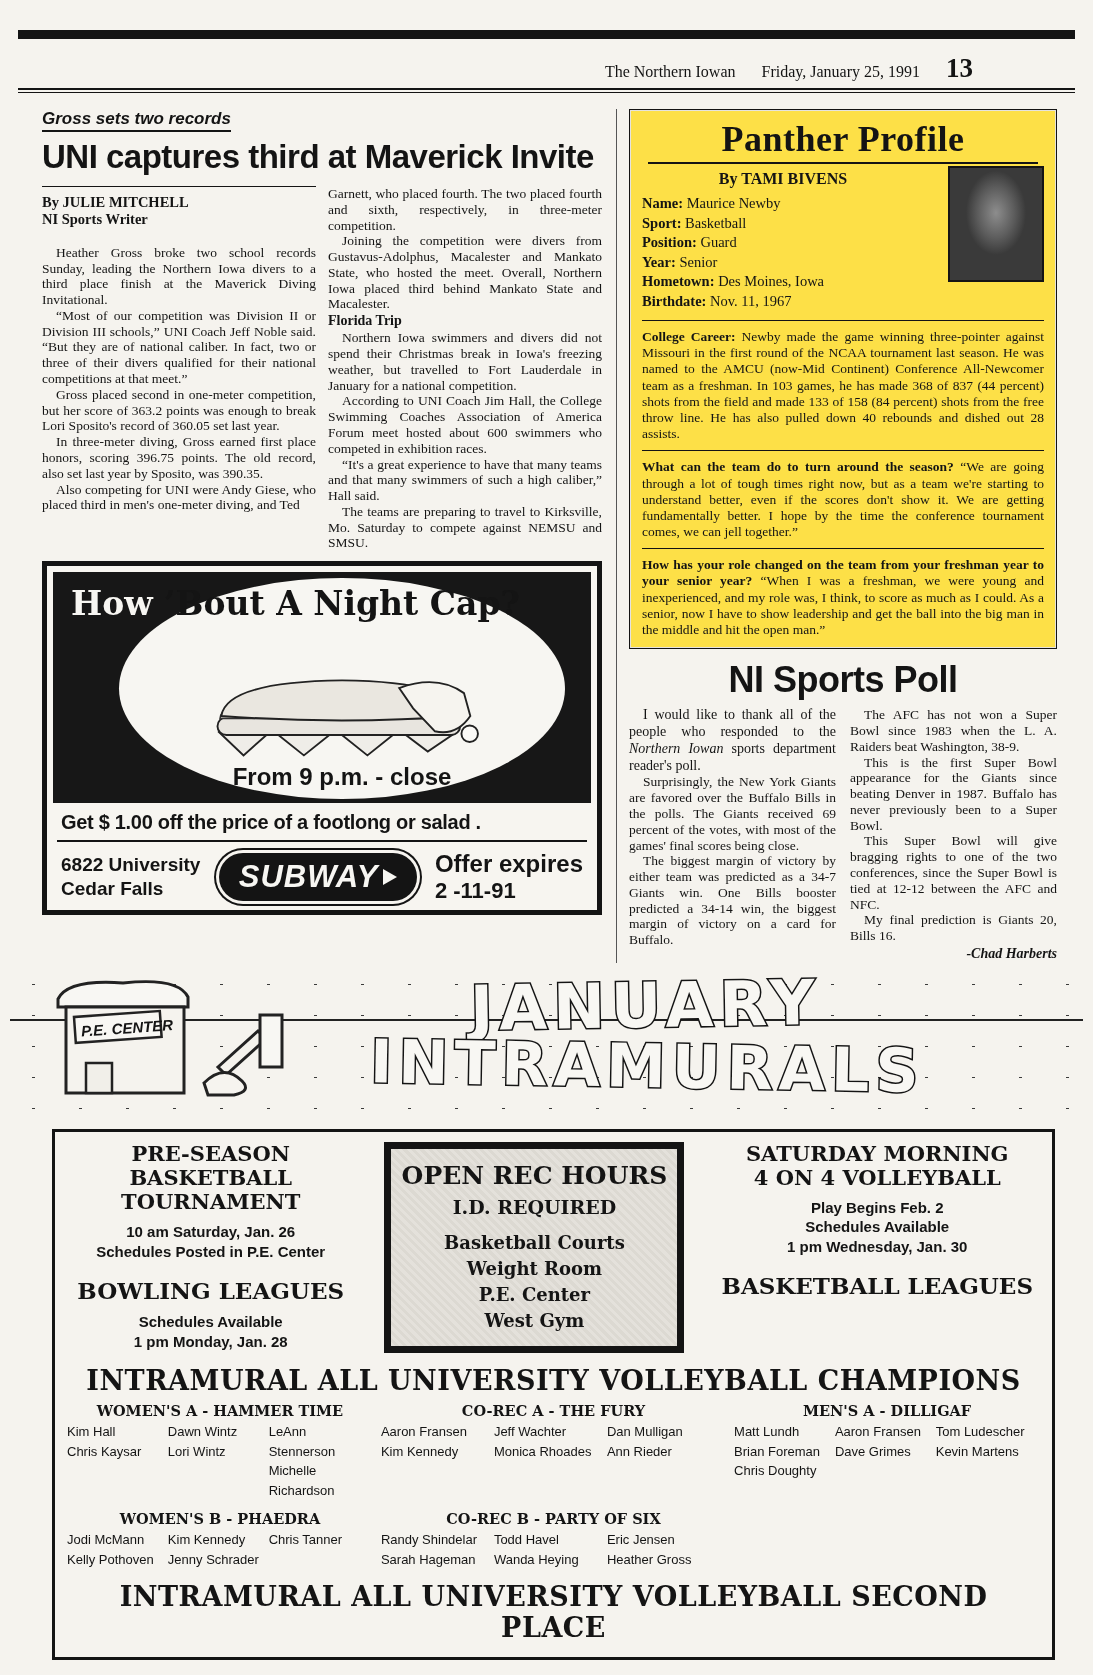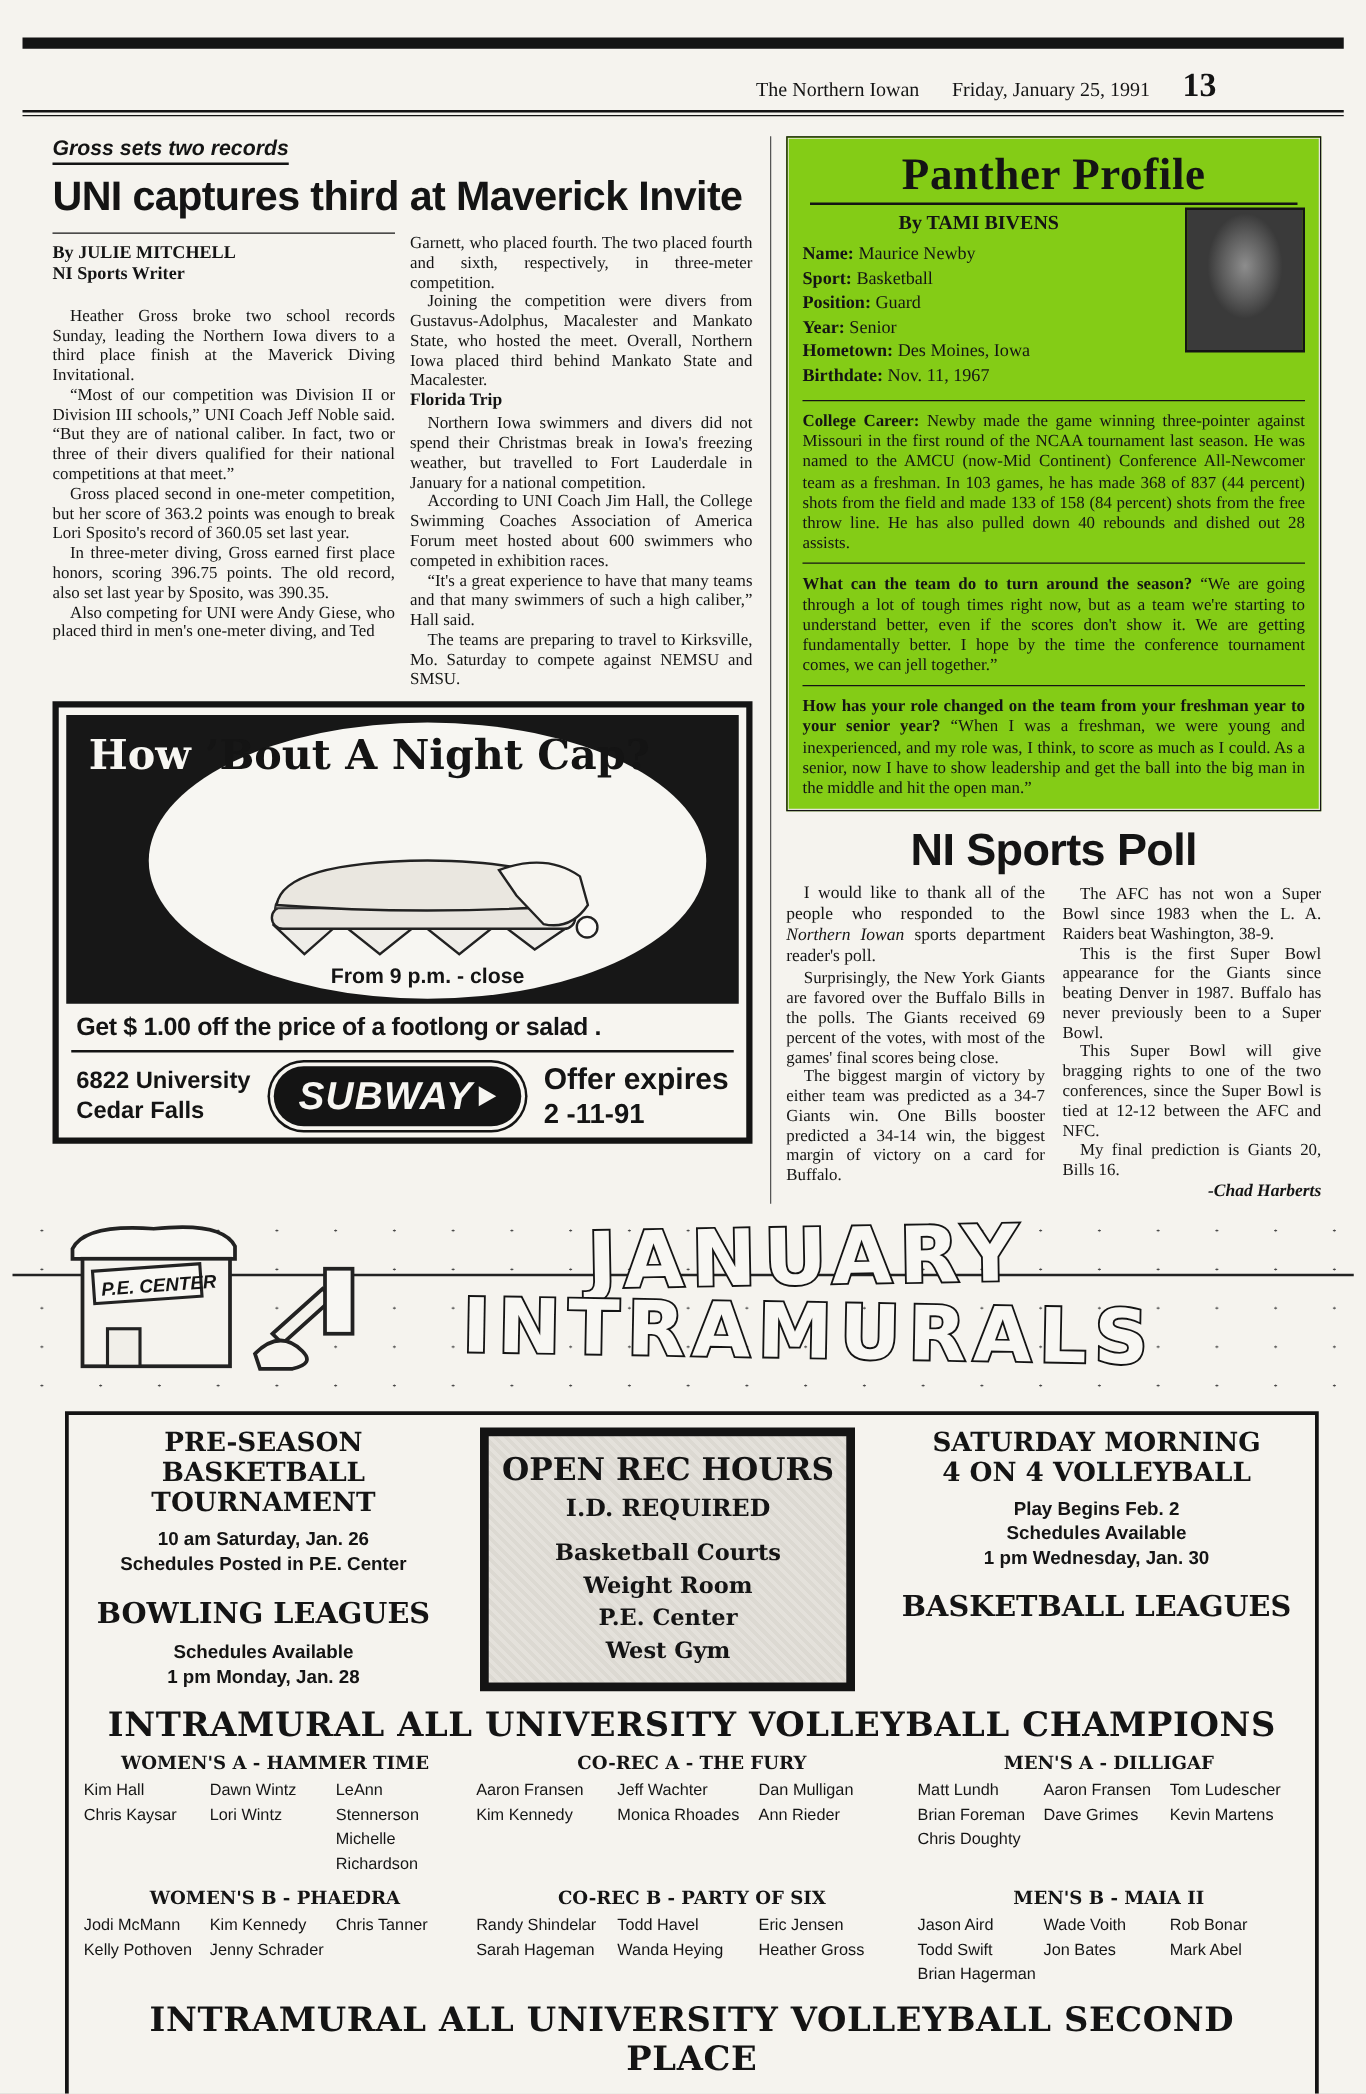--- a/index.html
+++ b/index.html
@@ -24,21 +24,21 @@
   .article-cols{display:flex;gap:12px;}
   .a-col{width:274px;}
   .byline-rule{border-top:1.5px solid #141414;margin-bottom:7px;}
   .byline,.byline2{font-weight:bold;font-size:14.5px;line-height:1.2;}
   .byline2{margin-bottom:16px;}
   .body-paras{font-size:13.5px;line-height:1.17;text-align:justify;}
   .body-paras > div{text-indent:14px;}
   .no-first-indent > div:first-child{text-indent:0;}
   .subhead{font-weight:bold;font-size:14px;margin:1px 0;}
   
-  .profile-box{background:#84cc16;border:1.5px solid #141414;padding:8px 12px 10px 12px;
+  .profile-box{background:#fde047;border:1.5px solid #141414;padding:8px 12px 10px 12px;
                box-shadow:0 0 0 1px #e6e3dd inset;}
   .pp-title{font-size:36px;font-weight:bold;text-align:center;letter-spacing:0.5px;}
   .pp-title-rule{border-top:2px solid #141414;margin:2px 6px 6px 6px;}
   .pp-byline{font-weight:bold;font-size:16px;text-align:center;margin-right:120px;margin-bottom:6px;}
   .pp-top{position:relative;min-height:118px;}
   .pp-fields{font-size:14.5px;line-height:1.35;}
   .pp-fields b{font-weight:bold;}
   .pp-photo{position:absolute;top:-28px;right:0;width:92px;height:112px;border:2px solid #141414;
             background:radial-gradient(ellipse 30px 42px at 50% 40%,#8d8d8d 0%,#5d5d5d 60%,#3a3a3a 100%);}
   .pp-rule{border-top:1px solid #141414;margin:8px 0;}
@@ -56,21 +56,21 @@
   
   .subway-ad{border:5px solid #141414;margin-top:10px;background:#f7f5f0;padding:6px;}
   .ad-black{position:relative;background:#171717;height:231px;}
   .ad-oval{position:absolute;left:66px;top:6px;right:26px;bottom:4px;background:#f7f6f2;border-radius:50%;
            display:flex;flex-direction:column;align-items:center;justify-content:flex-end;padding-bottom:8px;box-sizing:border-box;}
   .ad-headline{position:absolute;z-index:2;top:12px;left:18px;right:8px;font-family:"DejaVu Serif",serif;
                font-weight:bold;font-size:33px;white-space:nowrap;}
   .ad-headline .hw{color:#f7f6f2;}
   .ad-headline .hd{color:#141414;}
   .ad-sandwich{width:330px;height:108px;}
-  .ad-hours{font-family:"Liberation Sans",sans-serif;font-weight:bold;font-size:17px;color:#141414;}
+  .ad-hours{font-family:"Liberation Sans",sans-serif;font-weight:bold;font-size:24px;color:#141414;}
   .ad-offer{font-family:"Liberation Sans",sans-serif;font-weight:bold;font-size:20px;margin:8px 2px 6px 8px;
             letter-spacing:-0.3px;}
   .ad-rule{border-top:2px solid #141414;margin:0 4px;}
   .ad-bottom{display:flex;align-items:center;justify-content:space-between;padding:8px 8px 0 8px;}
   .ad-addr{font-family:"Liberation Sans",sans-serif;font-weight:bold;font-size:19px;line-height:1.25;}
   .subway-logo{background:#141414;border-radius:26px;padding:6px 20px;display:flex;align-items:center;gap:4px;
                box-shadow:0 0 0 3px #f7f5f0,0 0 0 5px #141414;}
   .subway-logo span.logo-text{color:#f7f6f2;font-family:"Liberation Sans",sans-serif;font-weight:bold;
                font-size:31px;letter-spacing:1px;font-style:italic;}
   .logo-arrow{width:0;height:0;border-left:14px solid #f7f6f2;border-top:8px solid transparent;
@@ -379,37 +379,19 @@
             <div class="g-col">
               <div>Todd Havel</div>
               <div>Wanda Heying</div>
             </div>
             <div class="g-col">
               <div>Eric Jensen</div>
               <div>Heather Gross</div>
             </div>
           </div>
       </div>
-      <div class="group">
-        <div class="g-title">MEN'S B - MAIA II</div>
-        <div class="g-cols">
-            <div class="g-col">
-              <div>Jason Aird</div>
-              <div>Todd Swift</div>
-              <div>Brian Hagerman</div>
-            </div>
-            <div class="g-col">
-              <div>Wade Voith</div>
-              <div>Jon Bates</div>
-            </div>
-            <div class="g-col">
-              <div>Rob Bonar</div>
-              <div>Mark Abel</div>
-            </div>
-          </div>
-      </div>
     </div>
 
     <div class="champ-heading">INTRAMURAL ALL UNIVERSITY VOLLEYBALL SECOND PLACE</div>
 
   </div>
 
 </div>
 
 </body></html>

